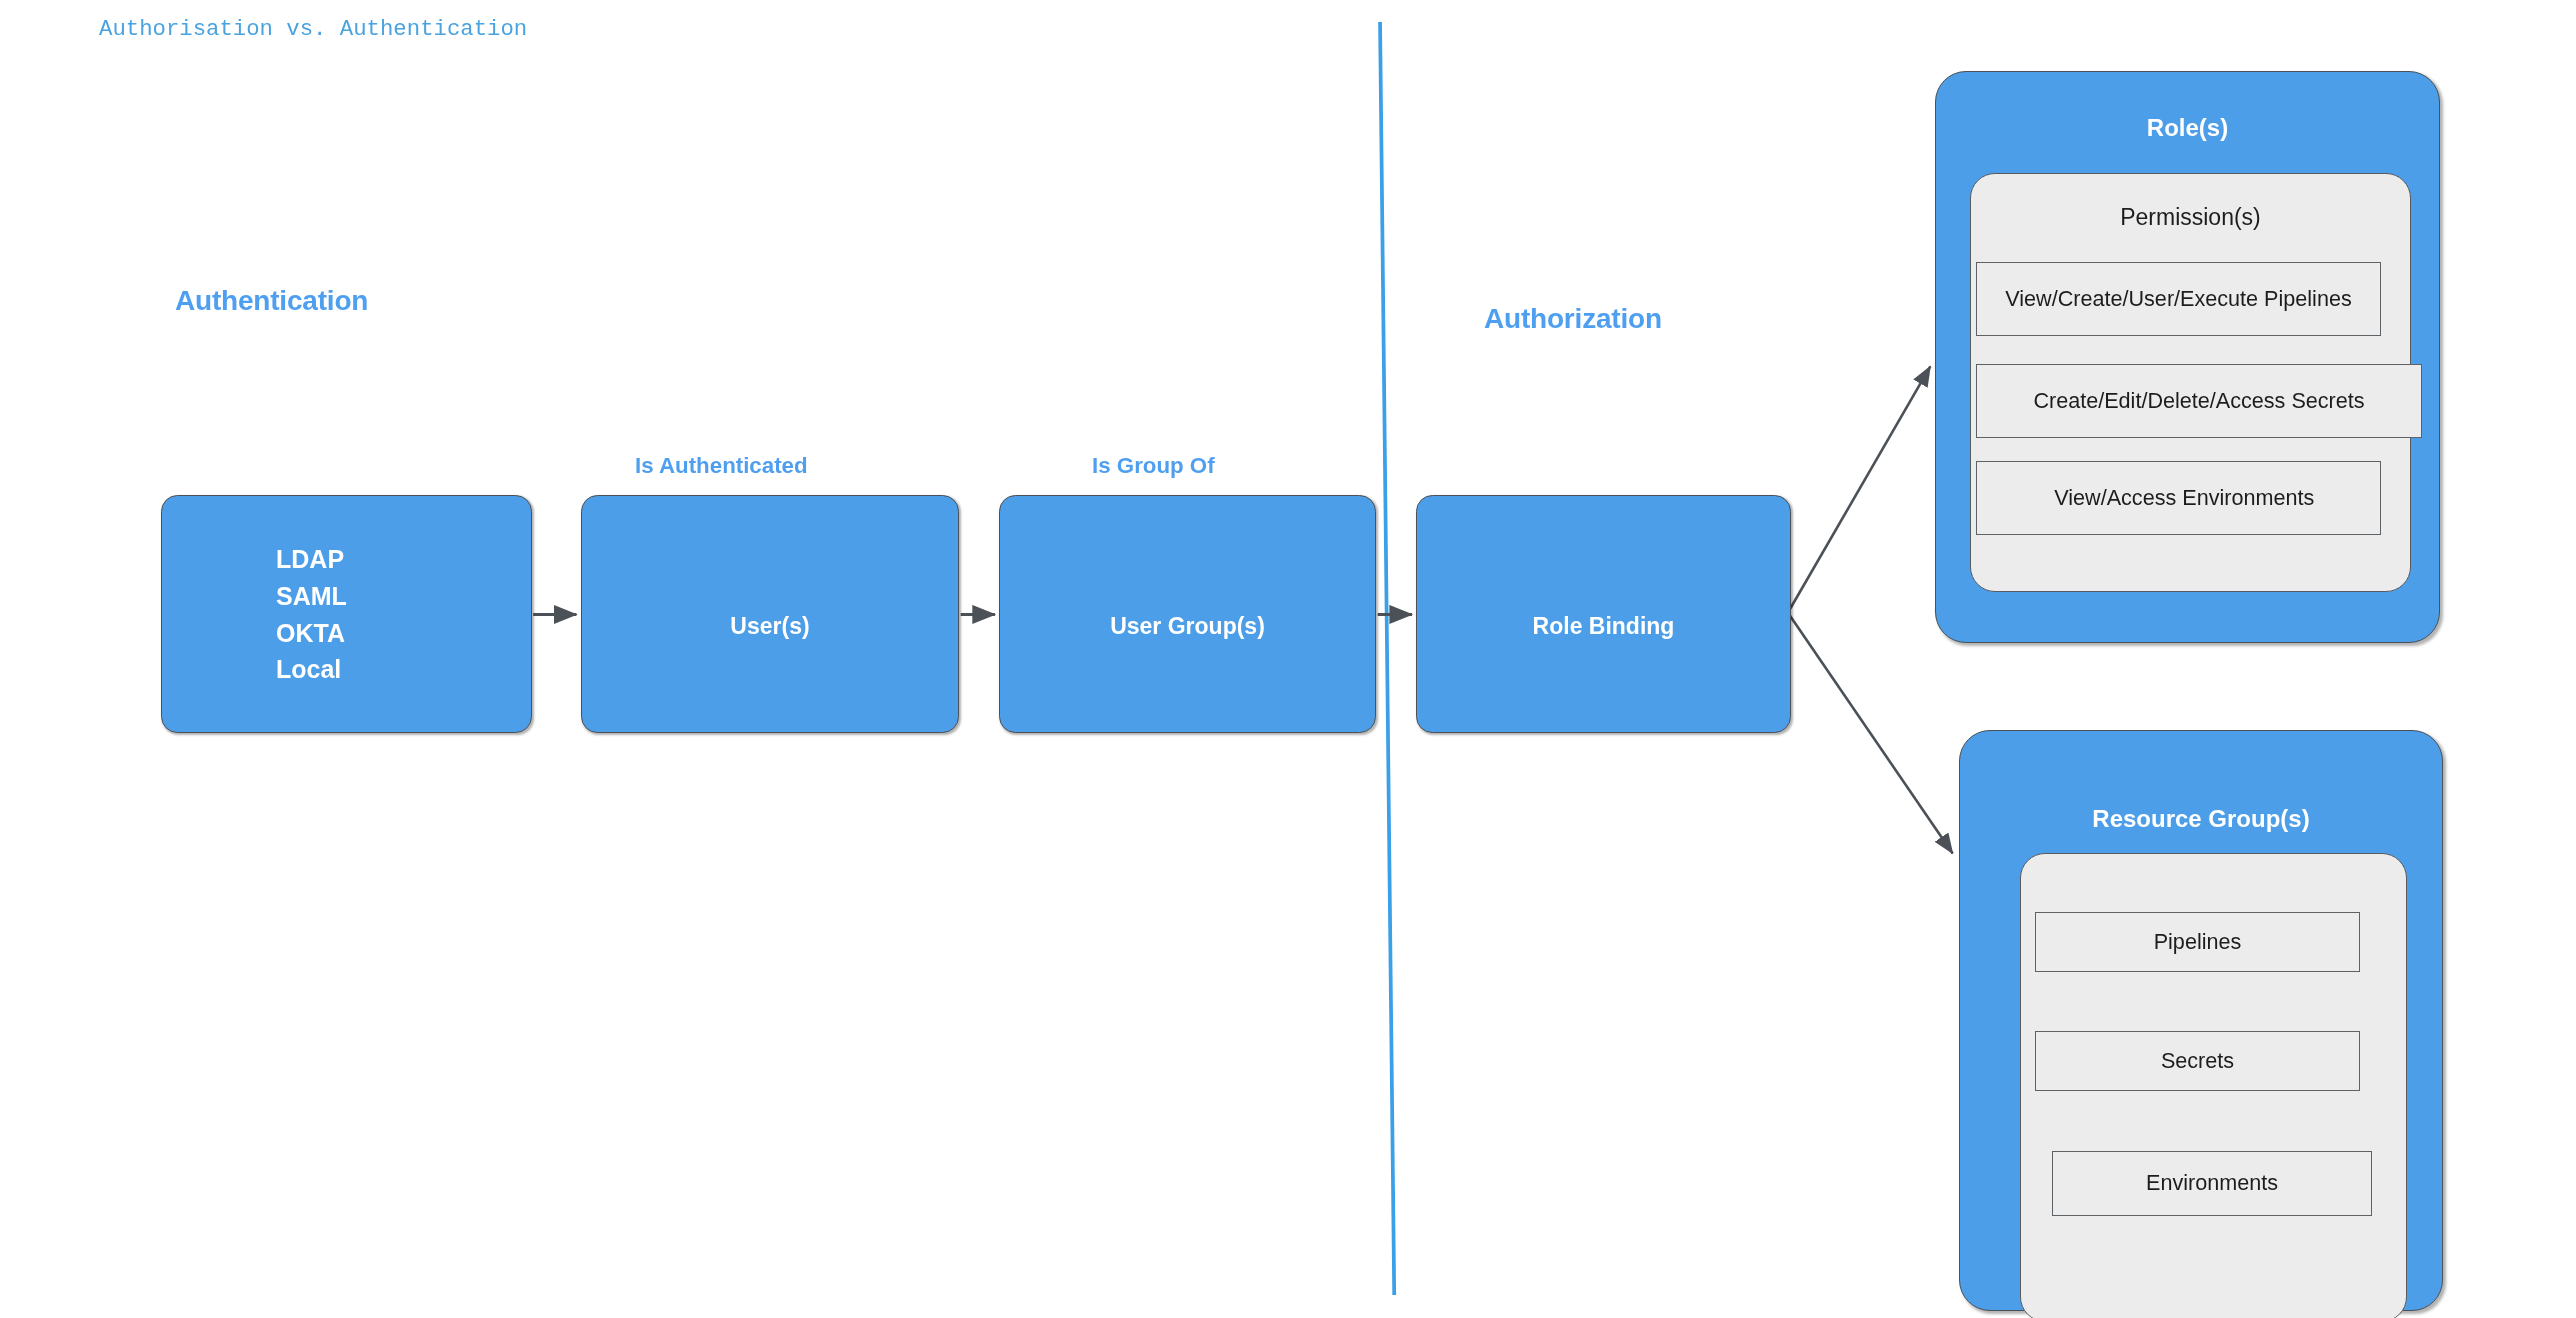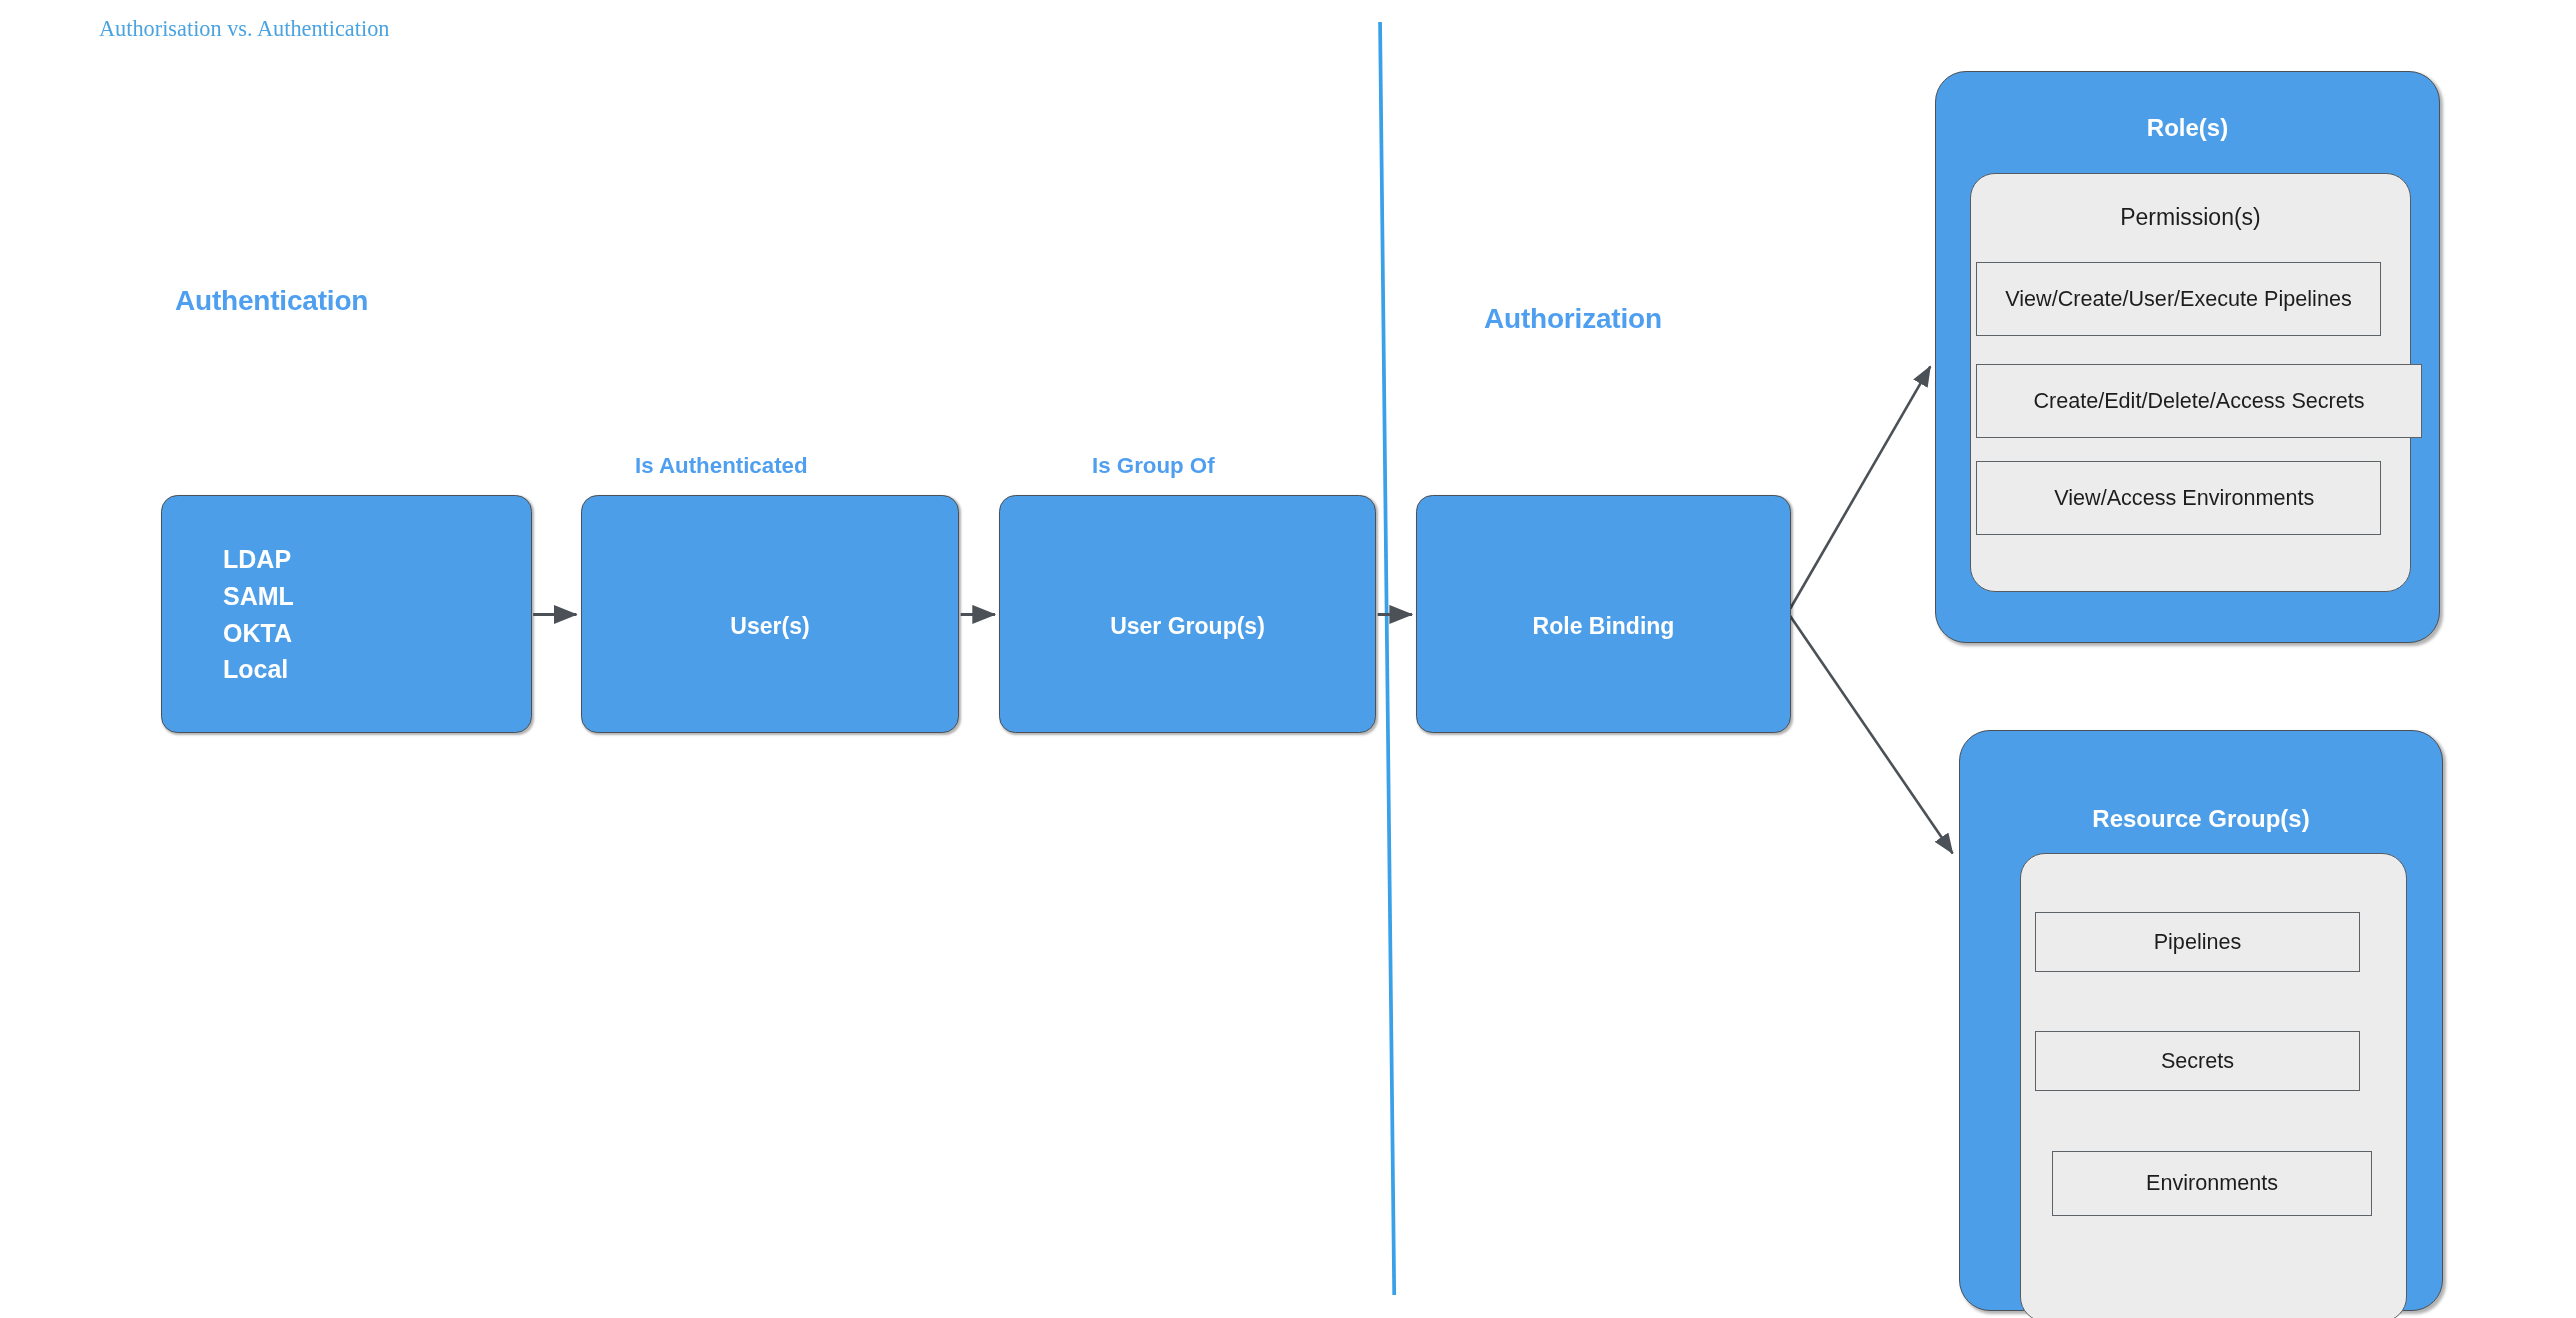--- a/index.html
+++ b/index.html
@@ -18,21 +18,21 @@
     overflow: hidden;
   }
 
   
   #doc-title {
     position: absolute;
     left: 99px;
     top: 15.6px;
     font-size: 22.3px;
     color: #4aa3e0;
-    font-family: Liberation Serif, serif;
+    font-family: Liberation Mono, monospace;
     white-space: nowrap;
   }
 
   
   .section-heading {
     position: absolute;
     font-size: 28px;
     font-weight: bold;
     color: #4f9ff0;
     white-space: nowrap;
@@ -91,21 +91,21 @@
   #box-usergroups { left: 999px; top: 495px; width: 377px; height: 238px; text-decoration: underline; }
   #box-rolebinding{ left: 1416px; top: 495px; width: 375px; height: 238px; }
 
   
   #idp-list {
     position: absolute;
     left: 0; right: 0;
     top: 50%;
     transform: translateY(-50%);
     text-align: left;
-    padding-left: 61px;
+    padding-left: 114px;
     box-sizing: border-box;
   }
   #idp-list .idp-item {
     font-size: 25px;
     font-weight: bold;
     line-height: 1.47;
     color: #ffffff;
   }
 
   

